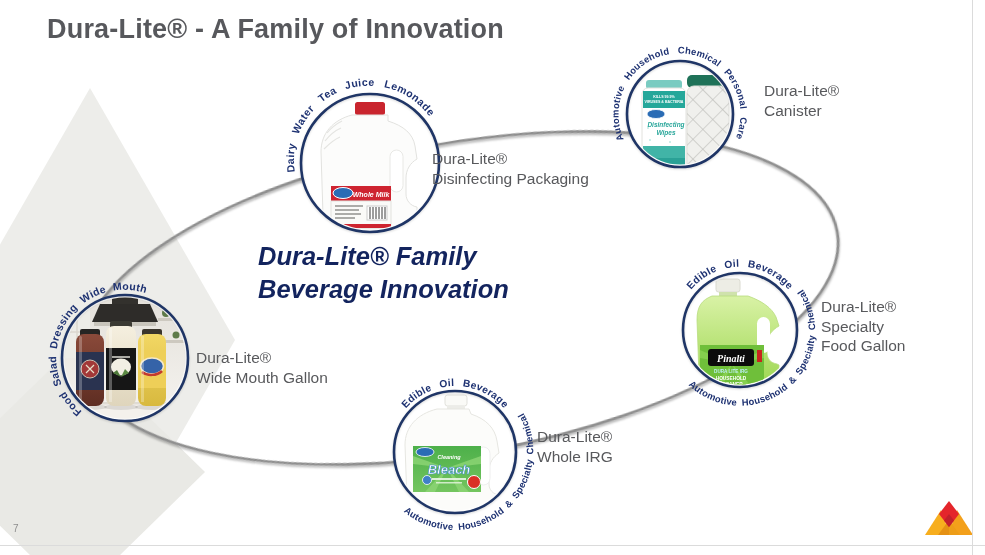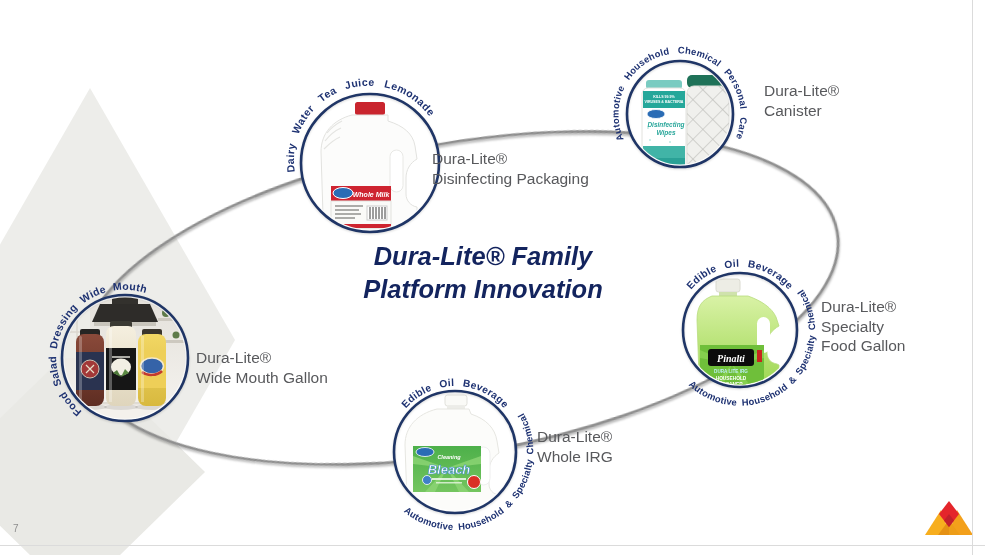--- a/index.html
+++ b/index.html
@@ -2,21 +2,21 @@
 <html><head>
 <meta charset="utf-8">
 <style>
   html,body{margin:0;padding:0;background:#fff;}
   .slide{position:relative;width:985px;height:555px;background:#ffffff;overflow:hidden;
          font-family:"Liberation Sans", sans-serif;}
   .deco,.diagram{position:absolute;left:0;top:0;width:985px;height:555px;}
   .deco{z-index:1;} .diagram{z-index:2;}
   .title{position:absolute;left:47px;top:14px;z-index:3;font-size:27px;font-weight:700;
          color:#57585C;letter-spacing:.2px;}
-  .center-text{position:absolute;left:258px;top:240px;width:450px;z-index:3;text-align:center;
+  .center-text{position:absolute;left:258px;top:240px;width:450px;z-index:3;text-align:left;
          color:#13245E;font-weight:700;font-style:italic;font-size:25.5px;line-height:1.28;}
   .node-label{position:absolute;z-index:3;color:#58595C;font-weight:400;font-size:15.5px;line-height:1.27;}
   .lbl-trad{left:432px;top:149px;} .lbl-can{left:764px;top:81px;}
   .lbl-ind{left:821px;top:297px;} .lbl-skin{left:537px;top:427px;} .lbl-wm{left:196px;top:348px;}
   .page-num{position:absolute;left:13px;top:523px;z-index:3;font-size:10px;color:#8E8E8E;}
   .logo{position:absolute;left:924px;top:499px;width:50px;height:38px;z-index:3;}
   .edge-right{position:absolute;left:972px;top:0;width:1px;height:555px;background:#DBDBDB;z-index:4;}
   .edge-bottom{position:absolute;left:0;top:545px;width:985px;height:1px;background:#DBDBDB;z-index:4;}
   svg text{white-space:pre;}
   .arc{fill:#1E3272;font-weight:700;text-anchor:middle;}
@@ -251,24 +251,25 @@
       <textPath href="#arc-skin-top" startOffset="50%">Edible Oil Beverage</textPath>
     </text>
     <text class="arc arc-bot-s">
       <textPath href="#arc-skin-bot" startOffset="50%">Automotive Household &amp; Specialty Chemical</textPath>
     </text>
     <text class="arc arc-wm-t">
       <textPath href="#arc-wm" startOffset="50%">Food Salad Dressing Wide Mouth</textPath>
     </text>
   </svg>
 
+  <div class="title">Dura-Lite® - A Family of Innovation</div>
 
   <div class="center-text">
     <div>Dura-Lite® Family</div>
-    <div>Platform Innovation</div>
+    <div>Beverage Innovation</div>
   </div>
 
   <div class="node-label lbl-trad">
     <div>Dura-Lite®</div>
     <div>Disinfecting Packaging</div>
   </div>
   <div class="node-label lbl-can">
     <div>Dura-Lite®</div>
     <div>Canister</div>
   </div>

